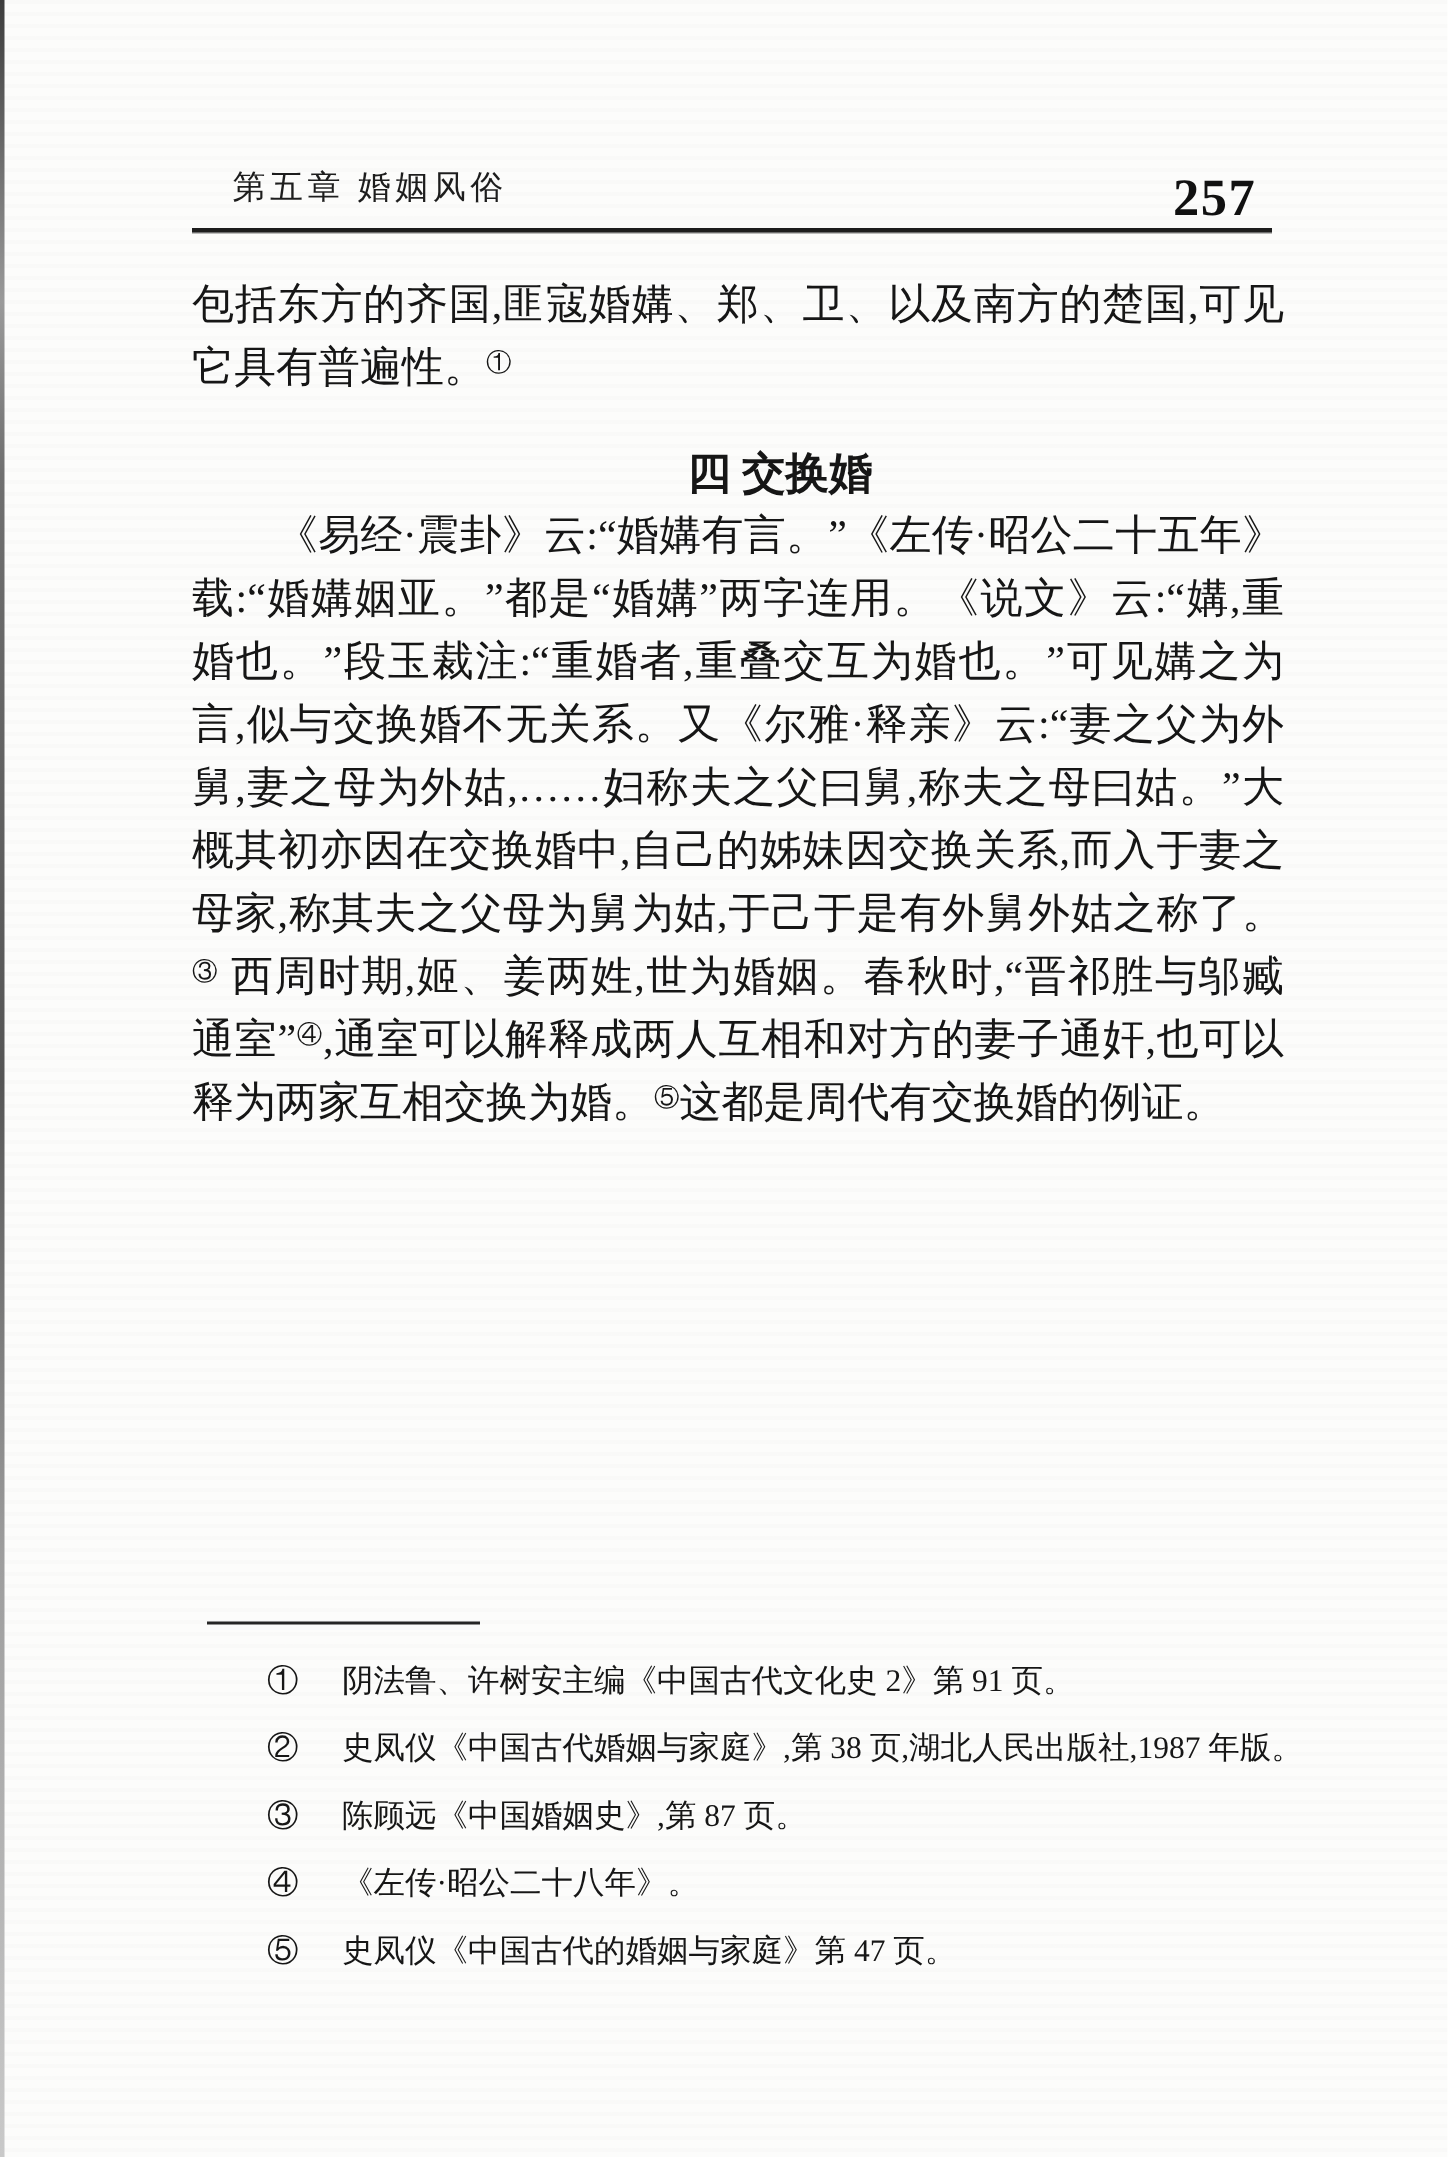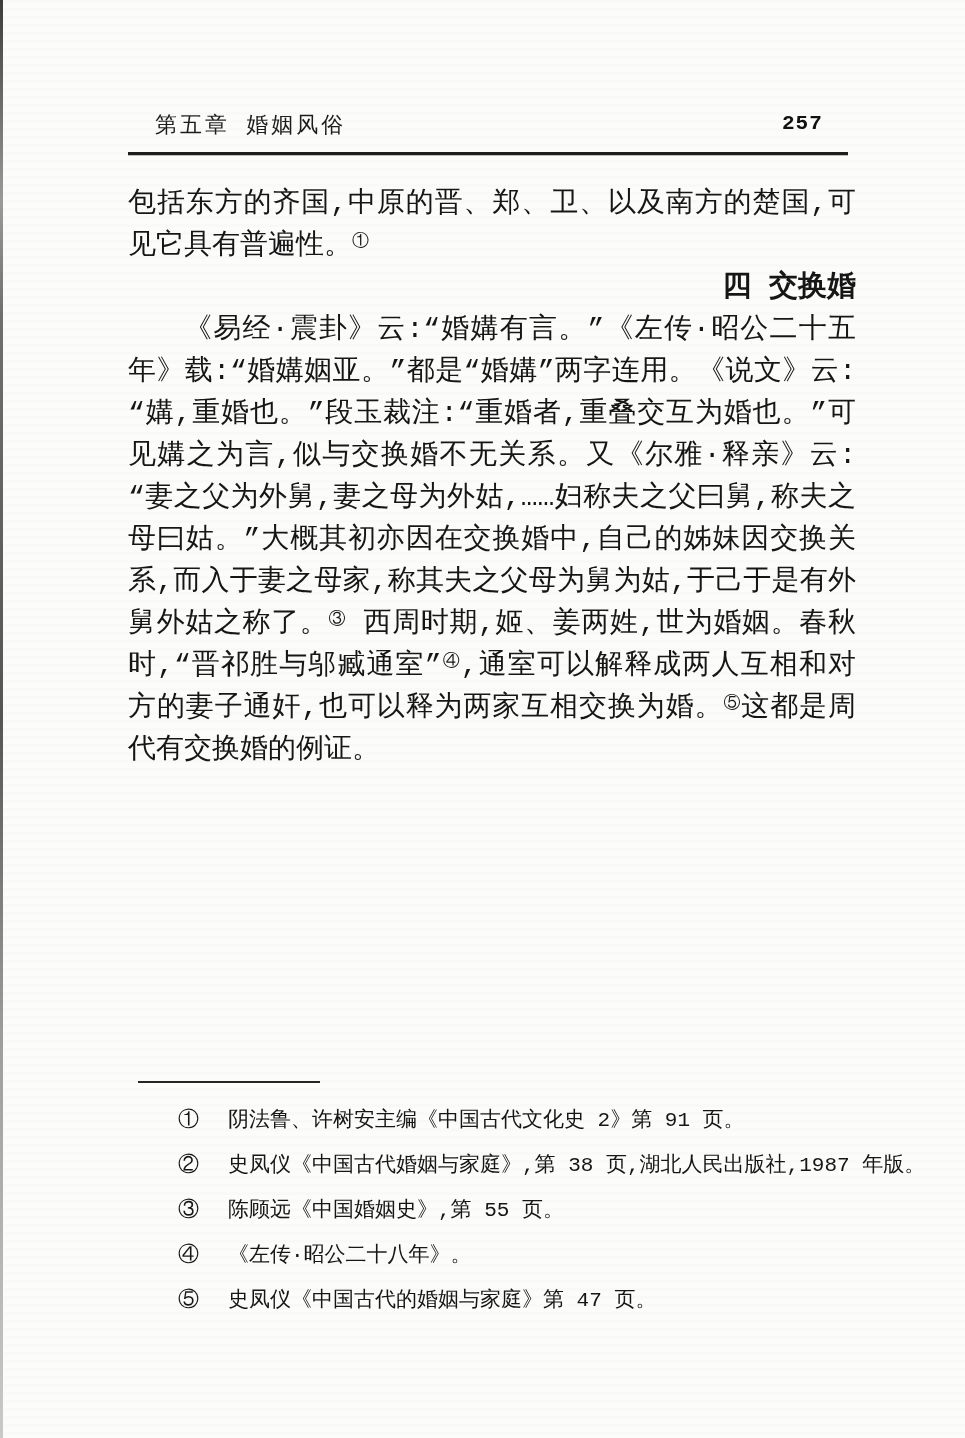--- a/index.html
+++ b/index.html
@@ -7,41 +7,41 @@
     padding: 0;
     background: #ffffff;
   }
   .page {
     position: relative;
     width: 965px;
     height: 1438px;
     background: #fcfcfb;
     background-image: repeating-linear-gradient(180deg, rgba(0,0,0,0.012) 0 3px, rgba(0,0,0,0) 3px 8px);
     overflow: hidden;
-    font-family: Liberation Mono, monospace;
+    font-family: Liberation Serif, serif;
     color: #161616;
   }
   .edge-line {
     position: absolute;
     left: 0; top: 0;
     width: 3px; height: 100%;
     background: linear-gradient(180deg, #3c3c3c 0%, #9a9a9a 14%, #6f6f6f 22%, #555 50%, #9d9d9d 72%, #c9c9c9 100%);
   }
   .running-header-chapter {
     position: absolute;
     left: 155px; top: 110px;
     font-size: 22px;
     letter-spacing: 3px;
     color: #1d1d1d;
     white-space: nowrap;
   }
   .running-header-pageno {
     position: absolute;
     left: 782px; top: 112px;
-    font-size: 21px;
+    font-size: 35px;
     font-weight: bold;
     letter-spacing: 1px;
     color: #111;
   }
   .header-rule {
     position: absolute;
     left: 128px; top: 152px;
     width: 720px; height: 3px;
     background: #1e1e1e;
     box-shadow: 0 1px 0 rgba(0,0,0,0.25);
@@ -54,21 +54,22 @@
     line-height: 42px;
     text-align: justify;
     text-justify: inter-ideograph;
   }
   .para { margin: 0; }
   .para.indent { text-indent: 2em; }
   .heading {
     font-weight: bold;
     font-size: 29px;
     padding-left: 56px;
-    text-align: right;
+    text-align: center;
+    margin-top: 28px;
   }
   sup.fnref {
     font-size: 17px;
     line-height: 0;
     vertical-align: 7px;
     letter-spacing: 0;
   }
   .footnote-divider {
     position: absolute;
     left: 138px; top: 1081px;
@@ -102,39 +103,39 @@
 
   <div class="edge-line"></div>
 
   <div class="running-header-chapter">第五章 婚姻风俗</div>
 
   <div class="running-header-pageno">257</div>
 
   <div class="header-rule"></div>
 
   <div class="body-text">
-      <div class="para"><span>包括东方的齐国,中原的晋、郑、卫、以及南方的楚国,可见它具有普遍性。</span><sup class="fnref">①</sup></div>
+      <div class="para"><span>包括东方的齐国,匪寇婚媾、郑、卫、以及南方的楚国,可见它具有普遍性。</span><sup class="fnref">①</sup></div>
       <div class="heading"><span>四 交换婚</span></div>
       <div class="para indent"><span>《易经·震卦》云:“婚媾有言。”《左传·昭公二十五年》载:“婚媾姻亚。”都是“婚媾”两字连用。《说文》云:“媾,重婚也。”段玉裁注:“重婚者,重叠交互为婚也。”可见媾之为言,似与交换婚不无关系。又《尔雅·释亲》云:“妻之父为外舅,妻之母为外姑,……妇称夫之父曰舅,称夫之母曰姑。”大概其初亦因在交换婚中,自己的姊妹因交换关系,而入于妻之母家,称其夫之父母为舅为姑,于己于是有外舅外姑之称了。</span><sup class="fnref">③</sup><span> 西周时期,姬、姜两姓,世为婚姻。春秋时,“晋祁胜与邬臧通室”</span><sup class="fnref">④</sup><span>,通室可以解释成两人互相和对方的妻子通奸,也可以释为两家互相交换为婚。</span><sup class="fnref">⑤</sup><span>这都是周代有交换婚的例证。</span></div>
     </div>
 
   <div class="footnote-divider"></div>
 
   <div class="footnotes">
       <div class="footnote-row">
         <span class="footnote-marker">①</span>
         <span class="footnote-text">阴法鲁、许树安主编《中国古代文化史 2》第 91 页。</span>
       </div>
       <div class="footnote-row">
         <span class="footnote-marker">②</span>
         <span class="footnote-text">史凤仪《中国古代婚姻与家庭》,第 38 页,湖北人民出版社,1987 年版。</span>
       </div>
       <div class="footnote-row">
         <span class="footnote-marker">③</span>
-        <span class="footnote-text">陈顾远《中国婚姻史》,第 55 页。</span>
+        <span class="footnote-text">陈顾远《中国婚姻史》,第 87 页。</span>
       </div>
       <div class="footnote-row">
         <span class="footnote-marker">④</span>
         <span class="footnote-text">《左传·昭公二十八年》。</span>
       </div>
       <div class="footnote-row">
         <span class="footnote-marker">⑤</span>
         <span class="footnote-text">史凤仪《中国古代的婚姻与家庭》第 47 页。</span>
       </div>
     </div>

